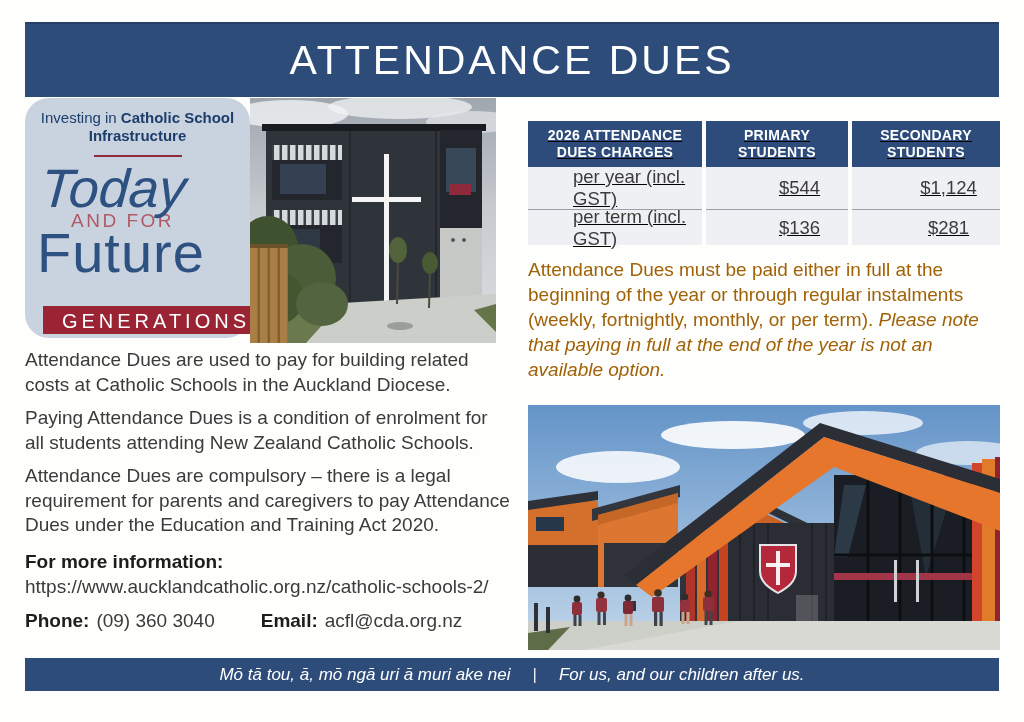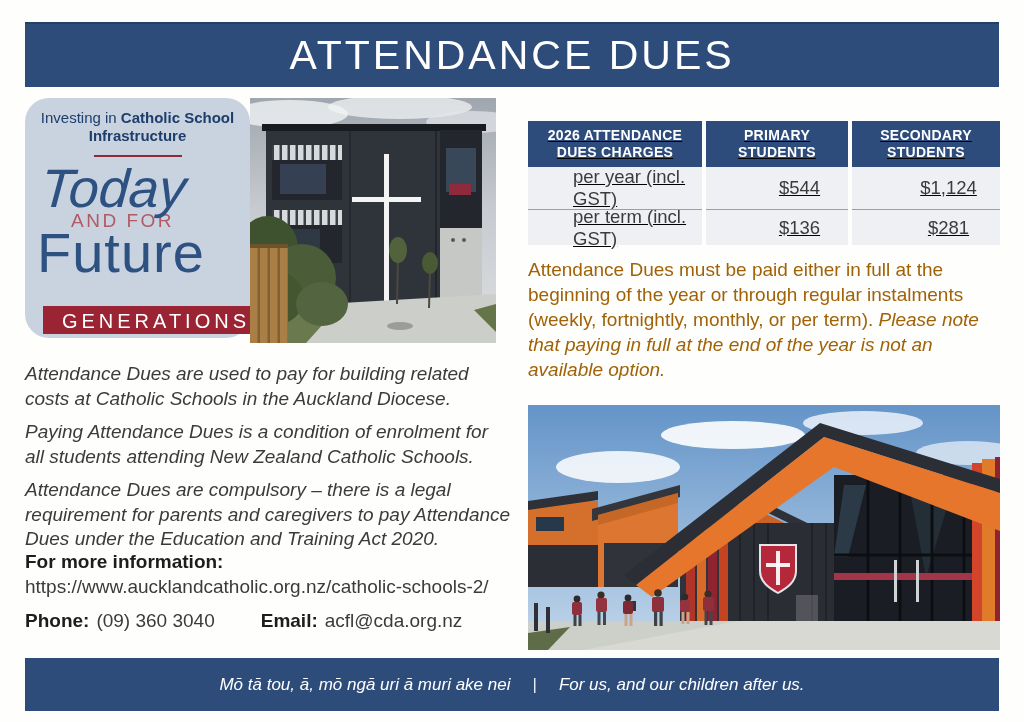--- a/index.html
+++ b/index.html
@@ -1,20 +1,20 @@
 <!DOCTYPE html>
 <html><head>
 <meta charset="utf-8">
 <style>
   * { margin:0; padding:0; box-sizing:border-box; }
   html,body { width:1024px; height:722px; background:#fefefc; font-family:"Liberation Sans", sans-serif; }
   .page { position:relative; width:1024px; height:722px; overflow:hidden; background:#fefefc; }
 
   
-  .banner-top { position:absolute; left:25px; top:22px; width:974px; height:65px;
+  .banner-top { position:absolute; left:25px; top:22px; width:974px; height:75px;
     background:#2e4c7a; display:flex; align-items:center; justify-content:center;
     border-top:2px solid #263f66; }
   .banner-top h1 { color:#ffffff; font-size:41px; font-weight:400; letter-spacing:3px; }
 
   
   .promo { position:absolute; left:25px; top:98px; width:225px; height:240px; background:#c9d3e0;border-radius:24px; }
   .invest { text-align:center; padding-top:11px; color:#1d3d6b; font-size:15px; line-height:1.22; }
   .invest b { font-weight:700; }
   .divider { width:88px; height:2px; background:#8e2b3a; margin:9px auto 0; }
   .today { font-style:italic; font-size:54px; color:#2d5181; line-height:1.05; margin:3px 0 0 16px;
@@ -36,32 +36,32 @@
   .th { background:#2d4c7b; color:#fff; font-size:14px; font-weight:700; letter-spacing:.3px;
     display:flex; flex-direction:column; align-items:center; justify-content:center; line-height:1.2;
     text-align:center; }
   .td { background:#eef0f4; color:#3b3b3b; font-size:18.5px;
     display:flex; align-items:center; justify-content:center;padding-left:45px; }
   .td.r2 { border-top:1.5px solid #9aa0a8; }
 
   
   .note { position:absolute; left:528px; top:257px; width:478px; font-size:19px; line-height:25px; color:#a16207; }
   .note i { font-style:italic; }
-  .body-copy { position:absolute; left:25px; top:362px; width:486px; color:#3b3b3b;font-style:italic; }
+  .body-copy { position:absolute; left:25px; top:348px; width:486px; color:#3b3b3b; }
   .body-copy p { font-size:19px; line-height:24.5px; margin-bottom:9px; }
   .more-info { position:absolute; left:25px; top:551px; width:486px; color:#3b3b3b; }
   .more-info .mi-head { font-size:19px; font-weight:700; color:#1d1d1b; }
   .more-info .mi-url { font-size:19px; margin-top:3px; }
   .contacts { margin-top:12px; font-size:19px; display:flex; align-items:baseline; }
   .contacts b { font-weight:700; color:#1d1d1b; }
   .contacts .val { margin-left:7px; }
   .contacts .gap { width:46px; }
 
   
-  .banner-bottom { position:absolute; left:25px; top:658px; width:974px; height:53px; background:#2e4c7a;
+  .banner-bottom { position:absolute; left:25px; top:658px; width:974px; height:33px; background:#2e4c7a;
     display:flex; align-items:center; justify-content:center; color:#fff; font-style:italic;
     font-size:17px; }
   .banner-bottom .sep { margin:0 22px; font-style:normal; opacity:.9; }
 </style>
 </head>
 <body>
 
 <div class="page">
 
   <header class="banner-top">

